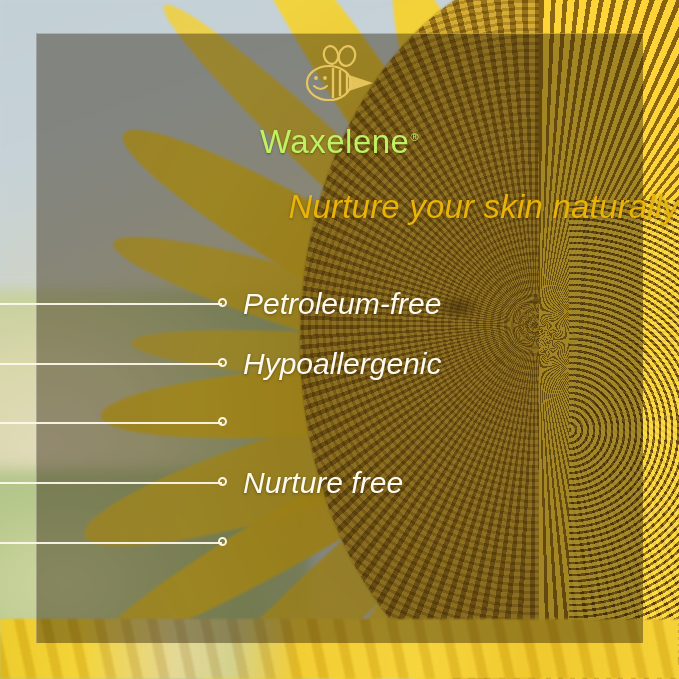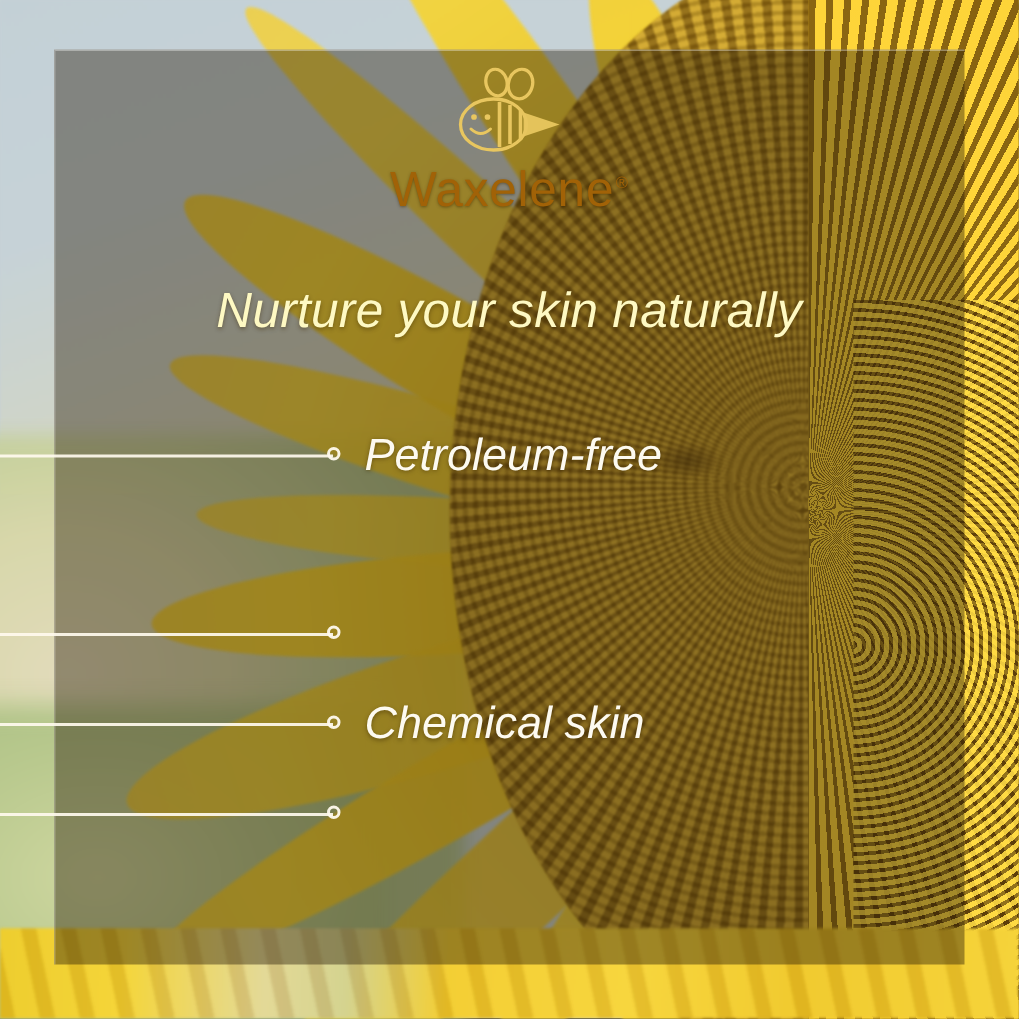--- a/index.html
+++ b/index.html
@@ -171,46 +171,46 @@
 
   
   .brand {
     position: absolute;
     left: 0; right: 0;
     top: 45px;
     text-align: center;
   }
   .bee-logo { display: block; margin: 0 auto; }
   .wordmark {
-    margin-top: 0;
+    margin-top: 16px;
     font-family: "Liberation Sans", sans-serif;
     font-size: 33px;
     font-weight: 400;
     letter-spacing: .5px;
-    color: #a16207;
+    color: #bef264;
     text-shadow: 0 1px 2px rgba(60,40,0,.5);
     position: relative;
     display: inline-block;
   }
   .wordmark .reg {
     font-size: 11px;
     vertical-align: super;
     margin-left: 1px;
   }
 
   
   .tagline {
     position: absolute;
     left: 0; right: 0;
     top: 188px;
-    text-align: center;
+    text-align: right;
     font-size: 33px;
     font-style: italic;
     font-weight: 300;
-    color: #fef9c3;
+    color: #eab308;
     letter-spacing: .2px;
     text-shadow: 0 1px 3px rgba(60,40,0,.45);
   }
 
   
   .benefits {
     position: absolute;
     left: 0; top: 0;
     width: 679px; height: 679px;
     pointer-events: none;
@@ -338,28 +338,33 @@
   </div>
 
   <div class="tagline">Nurture your skin naturally</div>
 
   <div class="benefits" id="benefits-layer">
       <div class="benefit" style="top: 284px;">
         <div class="leader"></div>
         <div class="dot"></div>
         <div class="label">Petroleum-free</div>
       </div>
+      <div class="benefit" style="top: 344px;">
+        <div class="leader"></div>
+        <div class="dot"></div>
+        <div class="label">Hypoallergenic</div>
+      </div>
       <div class="benefit" style="top: 403px;">
         <div class="leader"></div>
         <div class="dot"></div>
       </div>
       <div class="benefit" style="top: 463px;">
         <div class="leader"></div>
         <div class="dot"></div>
-        <div class="label">Chemical skin</div>
+        <div class="label">Nurture free</div>
       </div>
       <div class="benefit" style="top: 523px;">
         <div class="leader"></div>
         <div class="dot"></div>
       </div>
     </div>
 
 </div>
 
 </body></html>

